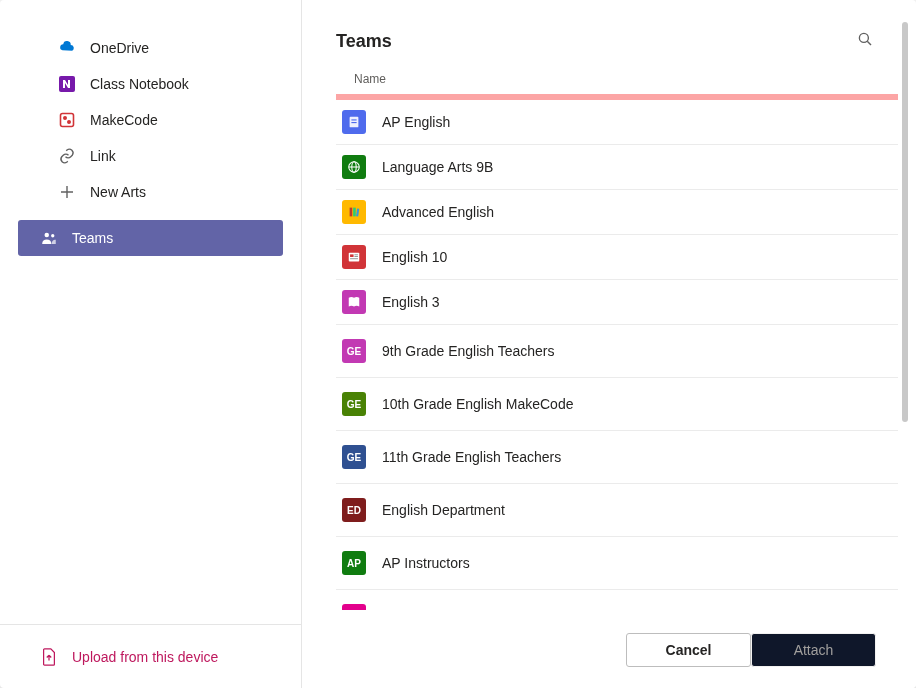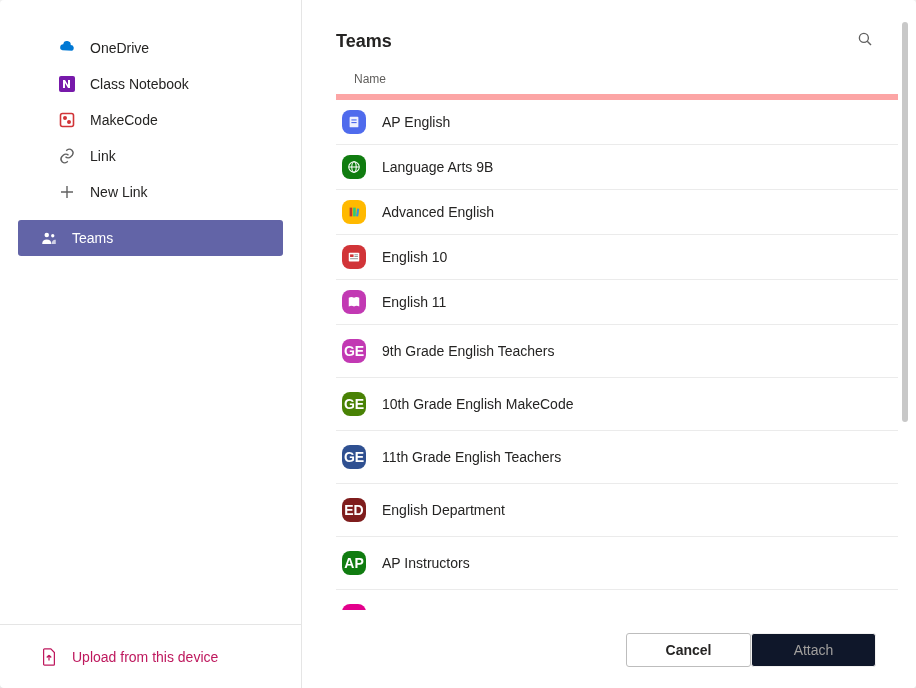--- a/index.html
+++ b/index.html
@@ -107,26 +107,26 @@
       padding: 10px 6px;
       border-bottom: 1px solid #ebebeb;
       cursor: pointer;
       font-size: 14px;
       color: #252423;
     }
     .team-row.tall { padding: 14px 6px; }
     .team-icon {
       width: 24px;
       height: 24px;
-      border-radius: 8px;
+      border-radius: 3px;
       display: flex;
       align-items: center;
       justify-content: center;
       color: #fff;
-      font-size: 14px;
+      font-size: 10px;
       font-weight: 600;
       flex-shrink: 0;
     }
     .footer {
       position: absolute;
       bottom: 0; left: 302px; right: 0;
       height: 78px;
       background: #fff;
       border-top: 1px solid #fff;
       display: flex;
@@ -208,21 +208,21 @@
             </span>
             <span>Link</span>
           </div>
           <div class="sidebar-item">
             <span class="icn">
               <svg width="16" height="16" viewBox="0 0 16 16" fill="none" stroke="#616161" stroke-width="1.4">
                 <line x1="8" y1="2" x2="8" y2="14"></line>
                 <line x1="2" y1="8" x2="14" y2="8"></line>
               </svg>
             </span>
-            <span>New Link</span>
+            <span>New Arts</span>
           </div>
         </div>
       <div class="sidebar-item selected">
         <span class="icn">
           <svg width="18" height="18" viewBox="0 0 24 24" fill="currentColor">
               <circle cx="9" cy="8" r="3"></circle>
               <circle cx="17" cy="9" r="2.2"></circle>
               <path d="M3 19c0-3 2.5-5 6-5s6 2 6 5v1H3z"></path>
               <path d="M15.5 20c0-2 .5-3.5 1.5-4.5.8-.8 2-1.2 3-1.2 1 0 1 0 1 0v5.7z" opacity=".7"></path>
             </svg>
@@ -297,21 +297,21 @@
                 </svg>
               </span>
               <span>English 10</span>
             </div>
             <div class="team-row">
               <span class="team-icon" style="background:#c239b3">
                 <svg width="14" height="14" viewBox="0 0 16 16" fill="#fff">
                   <path d="M2 3c2-1 4-1 6 0v10c-2-1-4-1-6 0zM14 3c-2-1-4-1-6 0v10c2-1 4-1 6 0z"></path>
                 </svg>
               </span>
-              <span>English 11</span>
+              <span>English 3</span>
             </div>
             <div class="team-row tall">
               <span class="team-icon" style="background:#c239b3">GE</span>
               <span>9th Grade English Teachers</span>
             </div>
             <div class="team-row tall">
               <span class="team-icon" style="background:#498205">GE</span>
               <span>10th Grade English MakeCode</span>
             </div>
             <div class="team-row tall">

